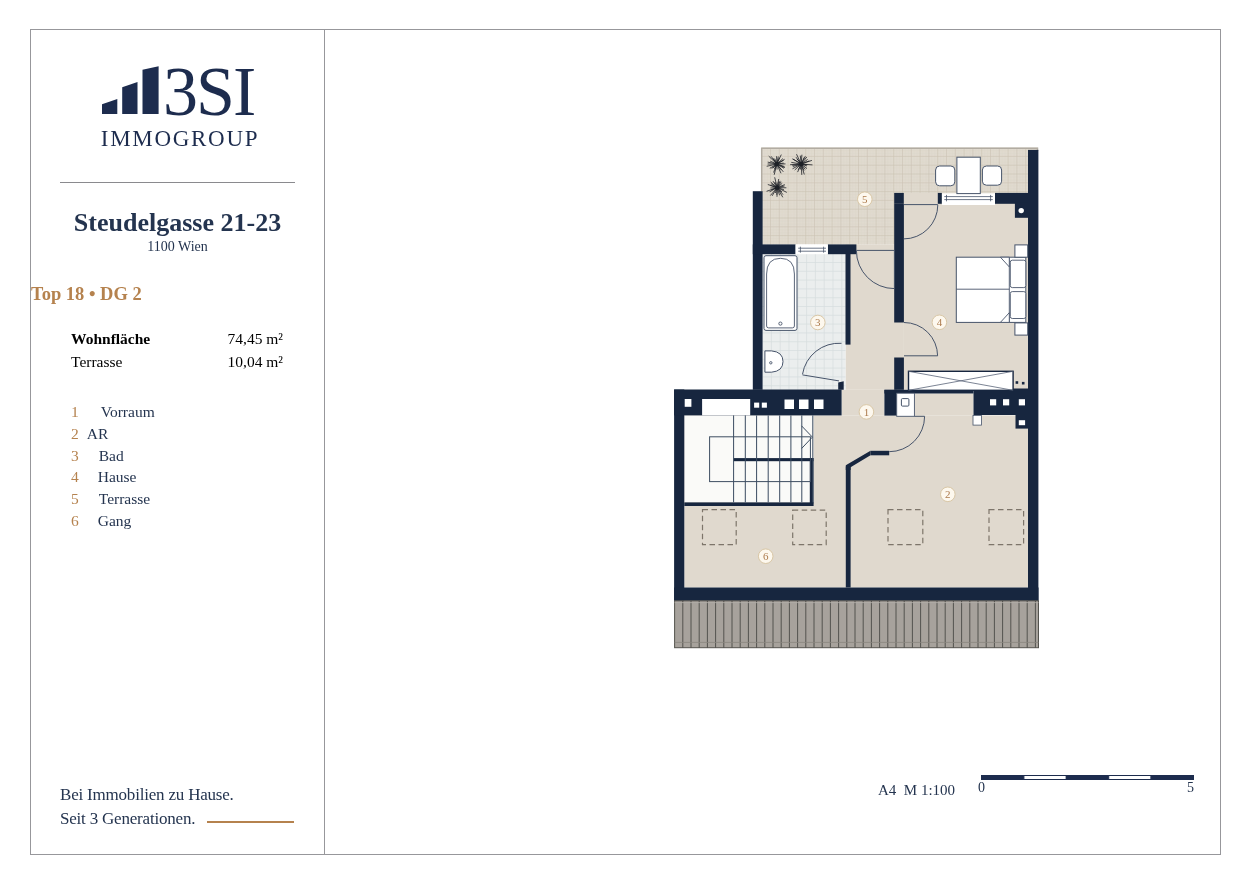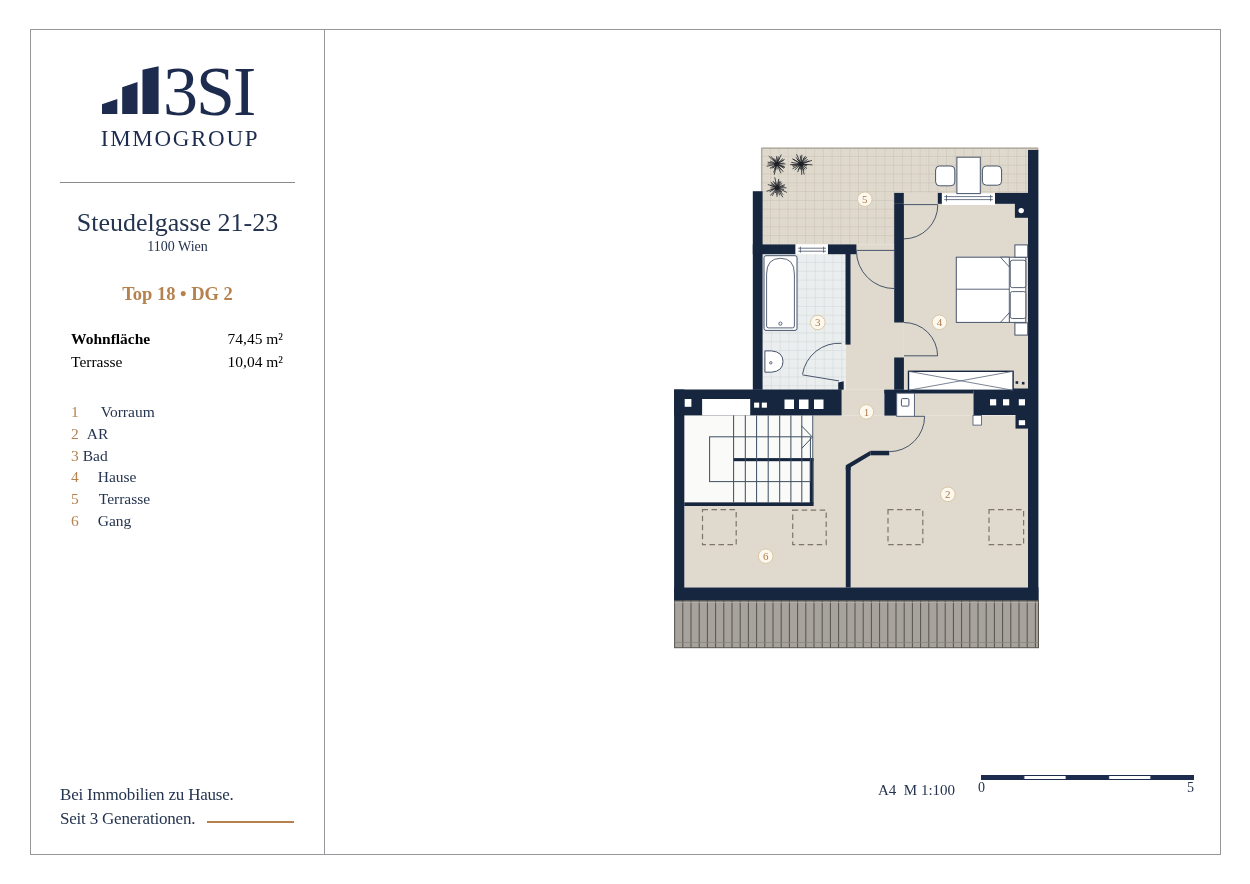--- a/index.html
+++ b/index.html
@@ -21,43 +21,43 @@
     <polygon points="142.5,69.7 158.6,66.3 158.6,114 142.5,114"></polygon>
   </g>
 
   <text x="163" y="114.5" font-family="Liberation Serif" font-size="70" letter-spacing="-2" fill="#1d2c4e">3SI</text>
 
   <text x="100.8" y="146" font-family="Liberation Serif" font-size="23" letter-spacing="1.7" fill="#1d2c4e">IMMOGROUP</text>
 </svg>
 
 <div class="abs" style="left:60px;top:182px;width:235px;height:1px;background:#8a8a8e;"></div>
 
-<div class="abs" style="left:31px;top:208px;width:293px;text-align:center;font-size:26px;font-weight:400;color:#24344f;">Steudelgasse 21-23</div>
+<div class="abs" style="left:31px;top:208px;width:293px;text-align:center;font-size:26px;font-weight:700;color:#24344f;">Steudelgasse 21-23</div>
 
 <div class="abs" style="left:31px;top:239px;width:293px;text-align:center;font-size:14px;color:#24344f;">1100 Wien</div>
 
-<div class="abs" style="left:31px;top:284px;width:293px;text-align:center;font-size:18.5px;font-weight:600;color:#b5824e;">Top 18 • DG 2</div>
+<div class="abs" style="left:31px;top:284px;width:293px;text-align:left;font-size:18.5px;font-weight:600;color:#b5824e;">Top 18 • DG 2</div>
 
 <div class="abs" style="left:71px;top:330px;width:212px;font-size:15.5px;color:#000000;">
 
   <div style="display:flex;justify-content:space-between;">
       <span style="font-weight:bold;">Wohnfläche</span>
       <span>74,45 m²</span>
     </div>
 
   <div style="display:flex;justify-content:space-between;margin-top:5px;">
       <span>Terrasse</span>
       <span>10,04 m²</span>
     </div>
 </div>
 
 <div class="abs" style="left:71px;top:403px;font-size:15.5px;color:#24344f;">
   <div style="height:21.8px;"><span style="color:#b5824e;">1</span><span style="margin-left:22px;">Vorraum</span></div>
   <div style="height:21.8px;"><span style="color:#b5824e;">2</span><span style="margin-left:8px;">AR</span></div>
-  <div style="height:21.8px;"><span style="color:#b5824e;">3</span><span style="margin-left:4px;">Bad</span></div>
+  <div style="height:21.8px;"><span style="color:#b5824e;">3</span><span style="margin-left:20px;">Bad</span></div>
   <div style="height:21.8px;"><span style="color:#b5824e;">4</span><span style="margin-left:19px;">Hause</span></div>
   <div style="height:21.8px;"><span style="color:#b5824e;">5</span><span style="margin-left:20px;">Terrasse</span></div>
   <div style="height:21.8px;"><span style="color:#b5824e;">6</span><span style="margin-left:19px;">Gang</span></div>
 </div>
 
 <div class="abs" style="left:60px;top:784.5px;font-size:17px;letter-spacing:-0.2px;color:#24344f;">Bei Immobilien zu Hause.</div>
 <div class="abs" style="left:60px;top:809px;font-size:17px;letter-spacing:-0.2px;color:#24344f;">Seit 3 Generationen.</div>
 
 <div class="abs" style="left:207px;top:821px;width:87px;height:2px;background:#b5824e;"></div>
 

